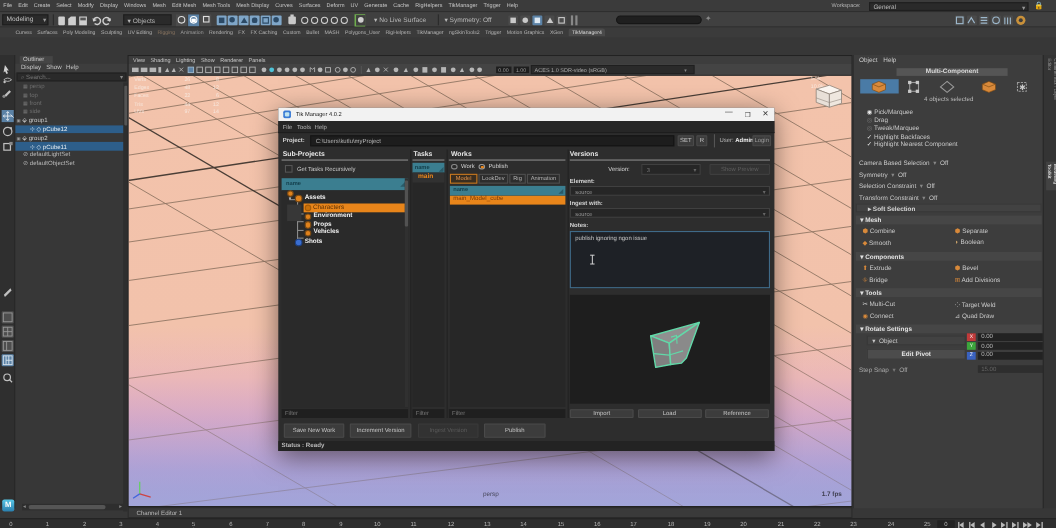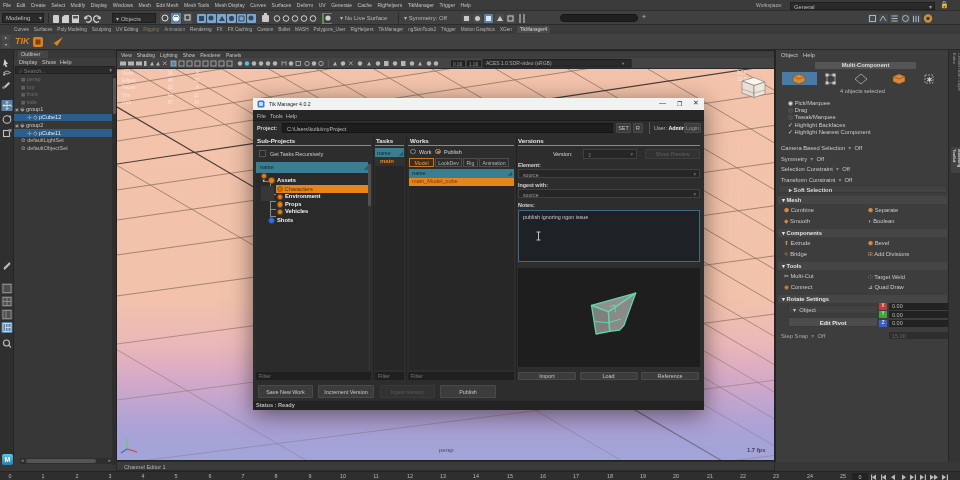--- a/index.html
+++ b/index.html
@@ -184,30 +184,20 @@
       <span>Bullet</span>
       <span>MASH</span>
       <span>Polygons_User</span>
       <span>RigHelpers</span>
       <span>TikManager</span>
       <span>ngSkinTools2</span>
       <span>Trigger</span>
       <span>Motion Graphics</span>
       <span>XGen</span>
       <span style="background:#4a4a4a;padding:1px 3px;border-radius:2px 2px 0 0;color:#d8d8d8;">TikManager4</span>
-  </div>
-  <div id="shelficons" class="abs">
-    <div class="abs" style="left:2px;top:1px;width:8px;height:6px;background:#4a4a4a;border-radius:1px;color:#bbb;font-size:4px;text-align:center;line-height:6px;">▸</div>
-    <div class="abs" style="left:2px;top:8px;width:8px;height:6px;background:#4a4a4a;border-radius:1px;color:#bbb;font-size:4px;text-align:center;line-height:6px;">▾</div>
-    <span class="abs" style="left:15px;top:2px;color:#e0821c;font-weight:bold;font-size:9px;font-style:italic;">TIK</span>
-    <svg class="abs" style="left:33px;top:2px;" width="34" height="12" viewBox="0 0 34 12">
-      <rect x="0" y="1" width="10" height="10" rx="2" fill="#e0821c"></rect>
-        <rect x="2.5" y="3.5" width="5" height="5" fill="#7a4205"></rect>
-      <path d="M16 10 L30 1 L24 10 L21 7 Z" fill="#e0821c"></path>
-    </svg>
   </div>
   <div id="toolbox" class="abs">
     <svg style="display:block" width="14" height="412" viewBox="0 0 14 412">
         <g transform="translate(0,5)">
       <path d="M4.5 4 l3.5 5 l-2 0 l1.3 2.6 l-1.4 0.7 l-1.3 -2.6 l-1.4 1.3 z" fill="#d0d0d0"></path>
       <path d="M3.5 17.5 q3.5 -3 7 0 q-3.5 3 -7 0" fill="none" stroke="#c0c0c0" stroke-width="0.8"></path>
           <circle cx="4.2" cy="19.6" r="1.1" fill="#c0c0c0"></circle>
       <path d="M4 31.5 l4.5 -4.5 l1.5 1.5 l-4.5 4.5 z" fill="#c0c0c0"></path>
           <circle cx="3.6" cy="32.6" r="1.4" fill="#8a8a8a"></circle>
       <rect x="1.5" y="45" width="11" height="11" fill="#5b82a6"></rect>

